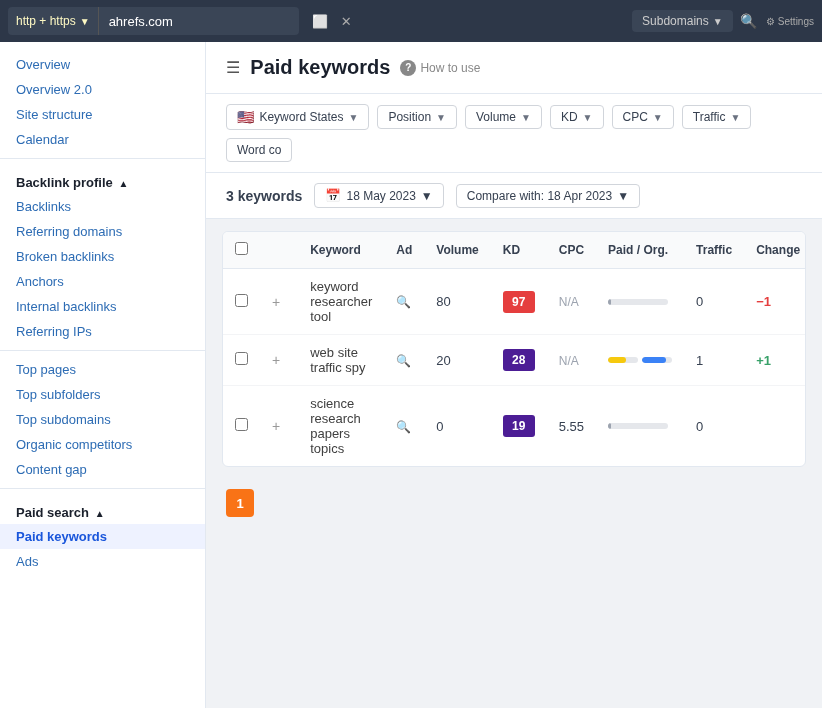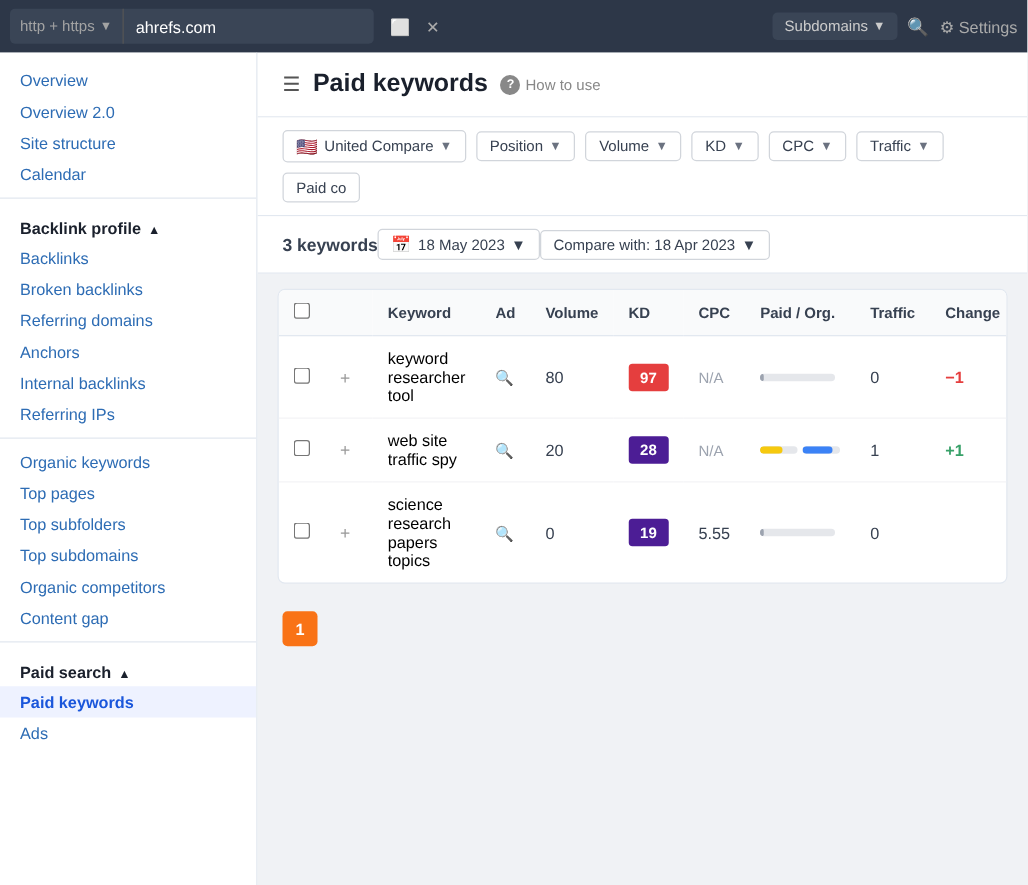--- a/index.html
+++ b/index.html
@@ -1,30 +1,30 @@
 <!DOCTYPE html>
 <html><head>
   <meta charset="utf-8">
   <style>
     * { box-sizing: border-box; margin: 0; padding: 0; }
     body { font-family: -apple-system, BlinkMacSystemFont, 'Segoe UI', Arial, sans-serif; font-size: 13px; background: #f0f2f5; display: flex; flex-direction: column; height: 708px; overflow: hidden; }
 
     
     .topbar { background: #2d3748; display: flex; align-items: center; height: 42px; padding: 0 8px; gap: 6px; }
     .topbar-url-group { display: flex; align-items: center; background: #3a4556; border-radius: 4px; height: 28px; }
-    .topbar-protocol { color: #a3a3a3; font-size: 12px; padding: 0 8px; border-right: 1px solid #555; height: 100%; display: flex; align-items: center; cursor: pointer; }
+    .topbar-protocol { color: #fef9c3; font-size: 12px; padding: 0 8px; border-right: 1px solid #555; height: 100%; display: flex; align-items: center; cursor: pointer; }
     .topbar-protocol .arrow { margin-left: 4px; font-size: 10px; }
     .topbar-url { background: transparent; border: none; color: #fff; font-size: 13px; padding: 0 10px; outline: none; width: 200px; }
     .topbar-icons { display: flex; gap: 4px; margin-left: 4px; }
     .topbar-icon { color: #aaa; font-size: 13px; cursor: pointer; padding: 4px; }
     .topbar-right { margin-left: auto; display: flex; align-items: center; gap: 8px; }
     .topbar-btn { background: #3a4556; color: #ccc; border: none; border-radius: 4px; padding: 4px 10px; font-size: 12px; cursor: pointer; display: flex; align-items: center; gap: 4px; }
     .topbar-btn .arrow { font-size: 10px; }
     .topbar-search-icon { color: #aaa; font-size: 14px; cursor: pointer; }
-    .topbar-settings { color: #aaa; font-size: 13px; cursor: pointer; }
+    .topbar-settings { color: #aaa; font-size: 10px; cursor: pointer; }
 
     
     .layout { display: flex; flex: 1; overflow: hidden; }
 
     
     .sidebar { width: 206px; background: #fff; border-right: 1px solid #e2e8f0; overflow-y: auto; padding: 10px 0; flex-shrink: 0; }
     .sidebar-item { padding: 5px 16px; color: #2d6cb4; font-size: 13px; cursor: pointer; white-space: nowrap; }
     .sidebar-item.active { color: #1a56db; font-weight: 600; background: #eef2ff; }
     .sidebar-section { padding: 10px 16px 4px; color: #1a202c; font-weight: 700; font-size: 13px; cursor: pointer; }
     .sidebar-section .arrow { font-size: 10px; margin-left: 2px; }
@@ -40,37 +40,37 @@
     .help-link { color: #888; font-size: 12px; cursor: pointer; display: flex; align-items: center; gap: 4px; }
     .help-icon { width: 16px; height: 16px; border-radius: 50%; background: #888; color: #fff; display: inline-flex; align-items: center; justify-content: center; font-size: 10px; font-weight: bold; }
 
     
     .filters-bar { background: #fff; padding: 10px 20px; display: flex; align-items: center; gap: 8px; border-bottom: 1px solid #e2e8f0; flex-wrap: wrap; }
     .filter-btn { border: 1px solid #d1d5db; border-radius: 4px; padding: 4px 10px; font-size: 12px; background: #fff; color: #374151; cursor: pointer; display: flex; align-items: center; gap: 5px; }
     .filter-btn .flag { font-size: 14px; }
     .filter-btn .arrow { font-size: 10px; color: #6b7280; }
 
     
-    .stats-bar { background: #fff; padding: 10px 20px; display: flex; align-items: center; border-bottom: 1px solid #e2e8f0; }
+    .stats-bar { background: #fff; padding: 10px 20px; display: flex; align-items: center; gap: 12px; border-bottom: 1px solid #e2e8f0; }
     .keywords-count { font-size: 14px; color: #374151; font-weight: 600; }
     .date-btn { border: 1px solid #d1d5db; border-radius: 4px; padding: 4px 10px; font-size: 12px; background: #fff; color: #374151; cursor: pointer; display: flex; align-items: center; gap: 5px; }
     .cal-icon { font-size: 13px; }
     .compare-btn { border: 1px solid #d1d5db; border-radius: 4px; padding: 4px 10px; font-size: 12px; background: #fff; color: #374151; cursor: pointer; display: flex; align-items: center; gap: 5px; }
 
     
     .table-container { background: #fff; margin: 12px 16px; border: 1px solid #e2e8f0; border-radius: 6px; overflow: hidden; }
     table { width: 100%; border-collapse: collapse; }
     thead { background: #f9fafb; }
     thead th { padding: 10px 12px; text-align: left; font-size: 12px; font-weight: 600; color: #374151; border-bottom: 1px solid #e2e8f0; white-space: nowrap; }
     thead th.center { text-align: center; }
     tbody tr { border-bottom: 1px solid #f3f4f6; }
     tbody tr:last-child { border-bottom: none; }
     tbody td { padding: 10px 12px; font-size: 13px; color: #374151; vertical-align: middle; }
     .checkbox-col { width: 30px; }
-    .keyword-link { color: #000000; text-decoration: none; font-size: 13px; text-align: right; }
+    .keyword-link { color: #404040; text-decoration: none; font-size: 13px; text-align: right; }
     .add-icon { color: #999; font-size: 14px; margin-right: 6px; cursor: pointer; }
     .search-icon-small { color: #6b7280; font-size: 12px; }
     .kd-badge { display: inline-flex; align-items: center; justify-content: center; border-radius: 3px; width: 32px; height: 22px; font-size: 12px; font-weight: 700; color: #fff; }
     .kd-red { background: #e53e3e; }
     .kd-green { background: #4c1d95; }
     .na-text { color: #9ca3af; font-size: 12px; }
     .volume-num { font-size: 13px; }
     .traffic-bar { display: flex; align-items: center; gap: 4px; }
     .bar-bg { width: 60px; height: 6px; background: #e5e7eb; border-radius: 3px; overflow: hidden; }
     .bar-fill { height: 100%; border-radius: 3px; }
@@ -122,29 +122,28 @@
     <div class="sidebar-item">Site structure</div>
     <div class="sidebar-item">Calendar</div>
 
     <div class="sidebar-divider"></div>
 
     <div class="sidebar-section">
       <span>Backlink profile</span>
       <span class="arrow">▲</span>
     </div>
     <div class="sidebar-item">Backlinks</div>
+    <div class="sidebar-item">Referring domains</div>
     <div class="sidebar-item">Broken backlinks</div>
-    <div class="sidebar-item">Referring domains</div>
     <div class="sidebar-item">Anchors</div>
     <div class="sidebar-item">Internal backlinks</div>
     <div class="sidebar-item">Referring IPs</div>
 
     <div class="sidebar-divider"></div>
 
-    <div class="sidebar-item">Organic keywords</div>
     <div class="sidebar-item">Top pages</div>
     <div class="sidebar-item">Top subfolders</div>
     <div class="sidebar-item">Top subdomains</div>
     <div class="sidebar-item">Organic competitors</div>
     <div class="sidebar-item">Content gap</div>
 
     <div class="sidebar-divider"></div>
 
     <div class="sidebar-section">
       <span>Paid search</span>
@@ -162,21 +161,21 @@
         <h1 class="page-title">Paid keywords</h1>
         <div class="help-link">
           <span class="help-icon">?</span>
           <span>How to use</span>
         </div>
       </div>
 
       <div class="filters-bar">
         <button class="filter-btn">
           <span class="flag">🇺🇸</span>
-          <span>United Compare</span>
+          <span>Keyword States</span>
           <span class="arrow">▼</span>
         </button>
         <button class="filter-btn">
           <span>Position</span>
           <span class="arrow">▼</span>
         </button>
         <button class="filter-btn">
           <span>Volume</span>
           <span class="arrow">▼</span>
         </button>
@@ -186,21 +185,21 @@
         </button>
         <button class="filter-btn">
           <span>CPC</span>
           <span class="arrow">▼</span>
         </button>
         <button class="filter-btn">
           <span>Traffic</span>
           <span class="arrow">▼</span>
         </button>
         <button class="filter-btn">
-          <span>Paid co</span>
+          <span>Word co</span>
         </button>
       </div>
 
       <div class="stats-bar">
         <span class="keywords-count">3 keywords</span>
         <button class="date-btn">
           <span class="cal-icon">📅</span>
           <span>18 May 2023</span>
           <span class="arrow">▼</span>
         </button>

